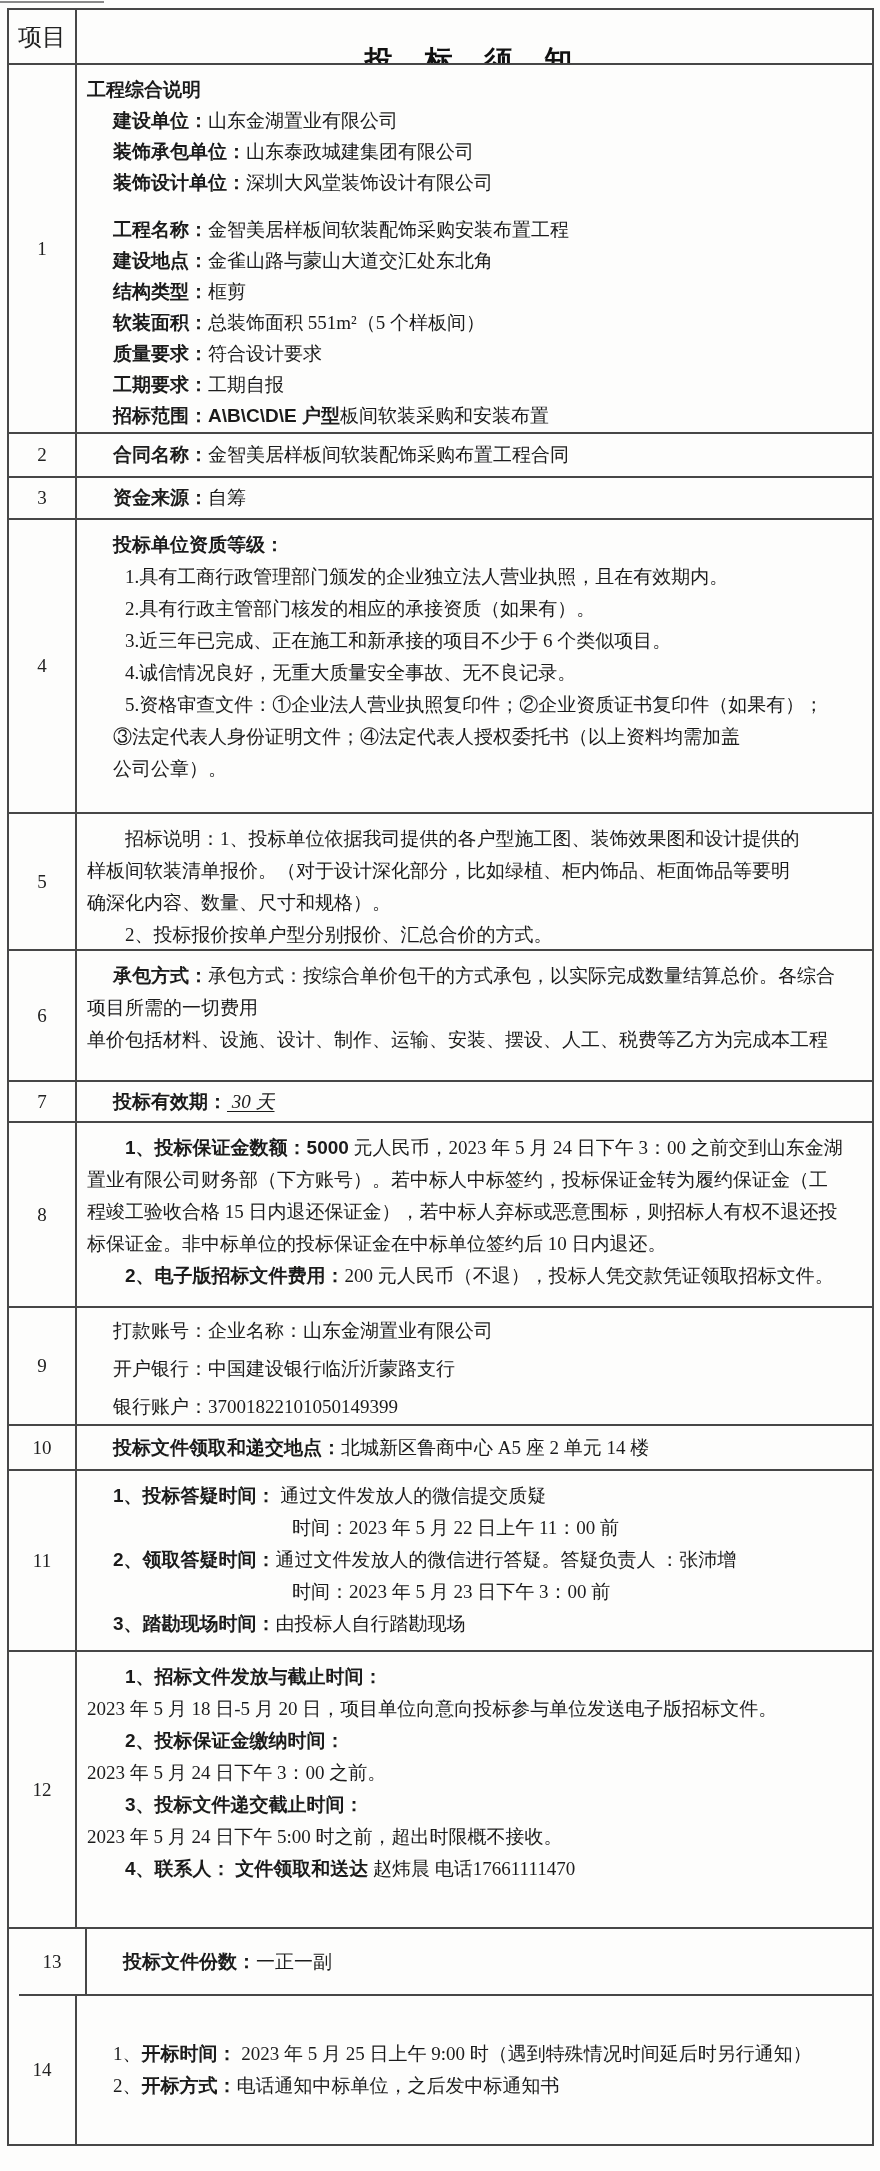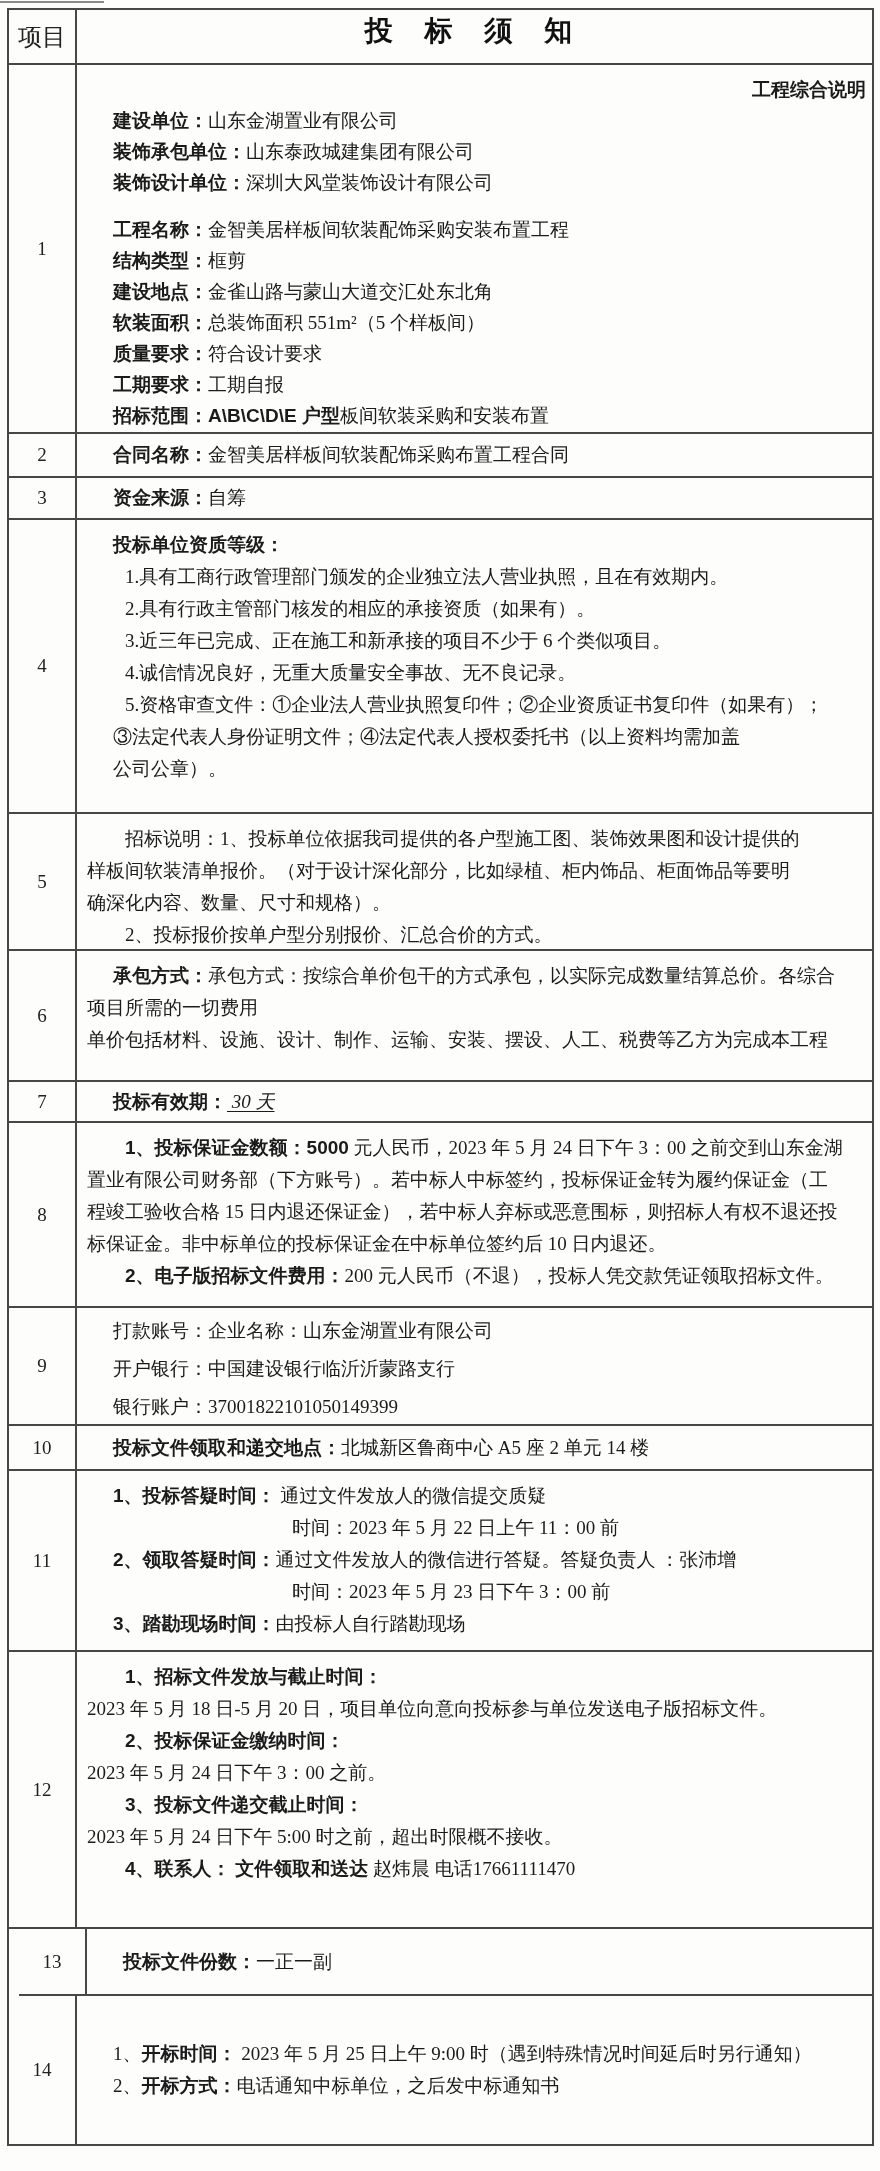--- a/index.html
+++ b/index.html
@@ -17,32 +17,32 @@
   .trow{display:flex;border-bottom:2px solid #474747;box-sizing:border-box;flex-shrink:0;overflow:hidden;}
   .trow:last-child{border-bottom:none;}
   .num-cell{
     flex:0 0 68px;width:68px;border-right:2px solid #474747;box-sizing:border-box;
     display:flex;align-items:center;justify-content:center;
     font-size:19px;color:#222;
   }
   .content-cell{flex:1;min-width:0;overflow:hidden;box-sizing:border-box;padding:9px 6px 0 10px;}
   .va-c>.content-cell{display:flex;flex-direction:column;justify-content:center;padding-top:0;}
   .ln{line-height:var(--lh,32px);font-size:19px;white-space:nowrap;}
-  .ln.c{text-align:right;white-space:normal;}
+  .ln.c{text-align:left;white-space:normal;}
   .ln.i1{padding-left:26px;}
   .ln.i2{padding-left:38px;}
   .ln.tm{padding-left:205px;}
   .ln.ct{padding-left:150px;}
   .ln.sp{height:16px;line-height:16px;}
   .b{font-family:"Liberation Sans","DejaVu Sans",sans-serif;font-weight:700;}
   .u{text-decoration:underline;text-underline-offset:3px;font-style:italic;}
   .title-cell{padding:3px 0 0 0;text-align:center;}
   .title{
     font-family:"Liberation Sans","DejaVu Sans",sans-serif;font-weight:700;
-    font-size:28px;letter-spacing:12px;line-height:36px;color:#111;
+    font-size:28px;letter-spacing:12px;line-height:36px;color:#111;margin-top:30px;
   }
   .header-row .num-cell{font-size:24px;}
 </style>
 </head>
 <body>
 
 <div class="page">
   <div class="artifact-line"></div>
   <div class="btable">
     <div class="trow header-row" style="height:55px">
@@ -54,22 +54,22 @@
 
   <div class="trow" style="height: 369px; --lh: 31px;">
         <div class="num-cell">1</div>
         <div class="content-cell">
           <div class="ln c"><span class="b">工程综合说明</span></div>
           <div class="ln i1"><span class="b">建设单位：</span><span>山东金湖置业有限公司</span></div>
           <div class="ln i1"><span class="b">装饰承包单位：</span><span>山东泰政城建集团有限公司</span></div>
           <div class="ln i1"><span class="b">装饰设计单位：</span><span>深圳大风堂装饰设计有限公司</span></div>
           <div class="ln sp"></div>
           <div class="ln i1"><span class="b">工程名称：</span><span>金智美居样板间软装配饰采购安装布置工程</span></div>
+          <div class="ln i1"><span class="b">建设地点：</span><span>金雀山路与蒙山大道交汇处东北角</span></div>
           <div class="ln i1"><span class="b">结构类型：</span><span>框剪</span></div>
-          <div class="ln i1"><span class="b">建设地点：</span><span>金雀山路与蒙山大道交汇处东北角</span></div>
           <div class="ln i1"><span class="b">软装面积：</span><span>总装饰面积 551m²（5 个样板间）</span></div>
           <div class="ln i1"><span class="b">质量要求：</span><span>符合设计要求</span></div>
           <div class="ln i1"><span class="b">工期要求：</span><span>工期自报</span></div>
           <div class="ln i1"><span class="b">招标范围：A\B\C\D\E 户型</span><span>板间软装采购和安装布置</span></div>
         </div>
       </div>
       <div class="trow va-c" style="height: 44px;">
         <div class="num-cell">2</div>
         <div class="content-cell">
           <div class="ln i1"><span class="b">合同名称：</span><span>金智美居样板间软装配饰采购布置工程合同</span></div>

